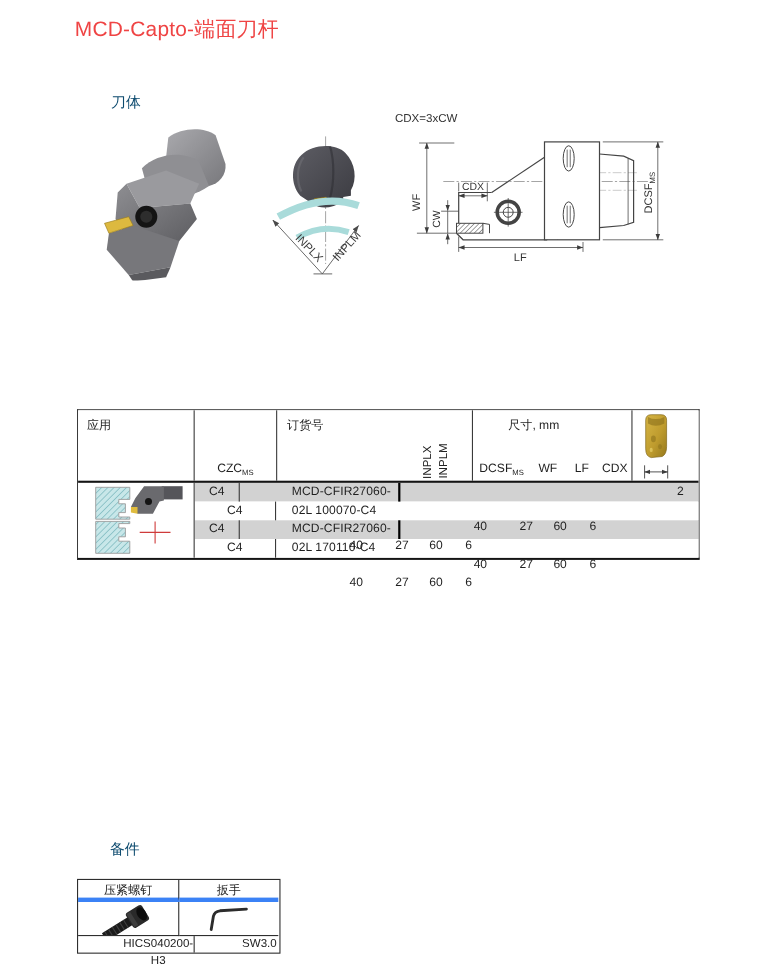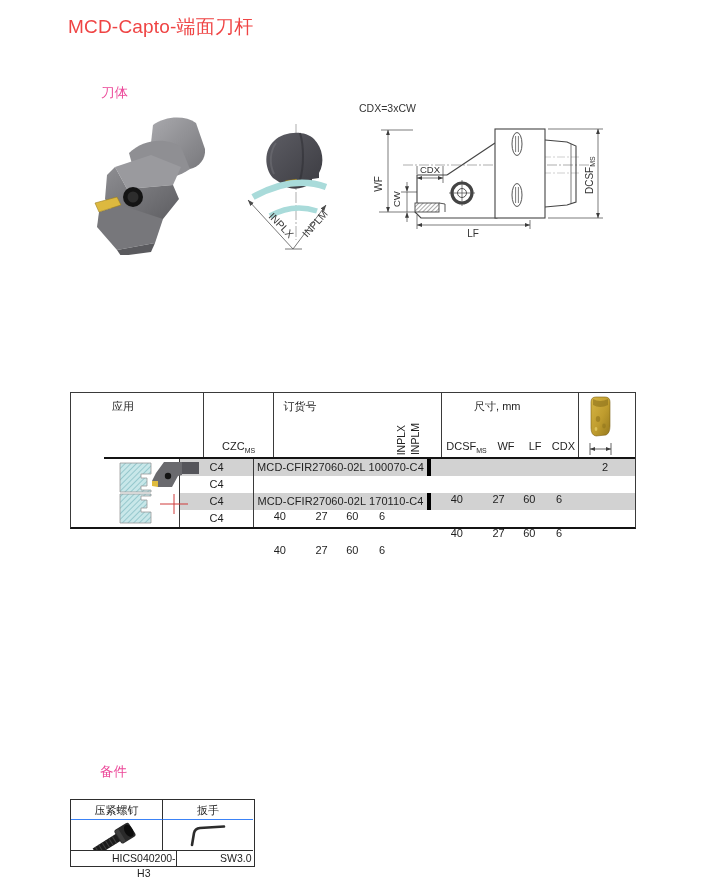--- a/index.html
+++ b/index.html
@@ -3,28 +3,28 @@
 <meta charset="utf-8">
 <style>
   * { margin:0; padding:0; box-sizing:border-box; }
   html,body { background:#ffffff; }
   .page {
     position:relative; width:701px; height:882px; background:#fff; overflow:hidden;
     font-family:"Liberation Sans", sans-serif; color:#222;
   }
   .abs { position:absolute; }
   .page-title { left:68px; top:14px; font-size:19px; color:#ef4444; letter-spacing:.2px; font-weight:400; }
-  .section-label { font-size:13.5px; color:#ec4899; }
+  .section-label { font-size:13.5px; color:#0c4a6e; }
   .formula { left:336px; top:102px; font-size:10.5px; color:#333;margin-left:23px; }
 
   
   .mtable {
-    left:70px; top:392px; width:566px;
+    left:70px; top:372px; width:566px;
     border:1px solid #3a3a3a; border-bottom:2px solid #141414;
-    font-size:11px; color:#1f1f1f;padding-left:33px;
+    font-size:11px; color:#1f1f1f;
   }
   .mt-header { display:flex; height:66px; border-bottom:2px solid #141414; background:#fff; }
   .hc { position:relative; height:100%; border-right:1px solid #3a3a3a; }
   .hc:last-child { border-right:none; }
   .c1 { width:106px; } .c2 { width:75px; } .c3 { width:178px; } .c4 { width:145px; } .c5 { width:60px; }
   .top-label { position:absolute; top:6px; left:8px; white-space:nowrap; }
   .c3 .top-label { left:9px; }
   .dim-title { left:32px !important; }
   .bottom-center { position:absolute; bottom:3px; left:0; right:0; text-align:center; }
   sub { font-size:7px; }
@@ -32,34 +32,34 @@
   .rot { writing-mode:vertical-rl; transform:rotate(180deg); font-size:10.5px; color:#222; line-height:11px; }
   .head-dims { position:absolute; bottom:3px; left:0; right:0; }
   .dims-row { display:flex; }
   .d1 { width:52px; text-align:center; } .d2 { width:32px; text-align:center; }
   .d3 { width:30px; text-align:center; } .d4 { width:30px; text-align:center; }
   .c5-icon { position:absolute; left:1px; top:0; }
 
   .mt-body { display:flex; }
   .app-cell { width:106px; border-right:1px solid #3a3a3a; background:#fff; position:relative; }
   .rows { width:458px; }
-  .trow { display:flex; height:17px; line-height:17px; background:#fff; }
+  .trow { display:flex; height:17px; line-height:17px; background:#fff;gap:47px; }
   .trow.alt { background:#d2d2d2; }
   .v2 { width:74px; text-align:center; border-right:1px solid #3a3a3a; }
-  .v3 { width:177px; text-align:center; border-right:4px solid #000000; letter-spacing:.1px; }
+  .v3 { width:177px; text-align:left; border-right:2px solid #000000; letter-spacing:.1px; }
   .v4 { width:144px; border-right:1px solid #3a3a3a;margin-top:32px; }
   .v5 { width:60px; text-align:center; }
 
   
   .stable { left:70px; top:799px; width:185px; border:1.5px solid #2e2e2e; font-size:11px; }
   .srow { display:flex; }
   .scell { border-right:1px solid #2e2e2e; text-align:center; }
   .scell:last-child { border-right:none; }
   .sc1 { width:92px; } .sc2 { width:90px; }
-  .s-head .scell { height:20px; line-height:20px; border-bottom:1px solid #3b82f6; }
+  .s-head .scell { height:20px; line-height:20px; border-bottom:4px solid #3b82f6; }
   .s-icons .scell { height:31px; border-bottom:1px solid #2e2e2e; display:flex; align-items:center; justify-content:center; }
   .s-vals .scell { height:15px; line-height:15px; font-size:10.5px;margin-left:41px; }
 
   svg text { font-family:"Liberation Sans", sans-serif; }
 </style>
 </head>
 <body>
 
 <div class="page">
 

